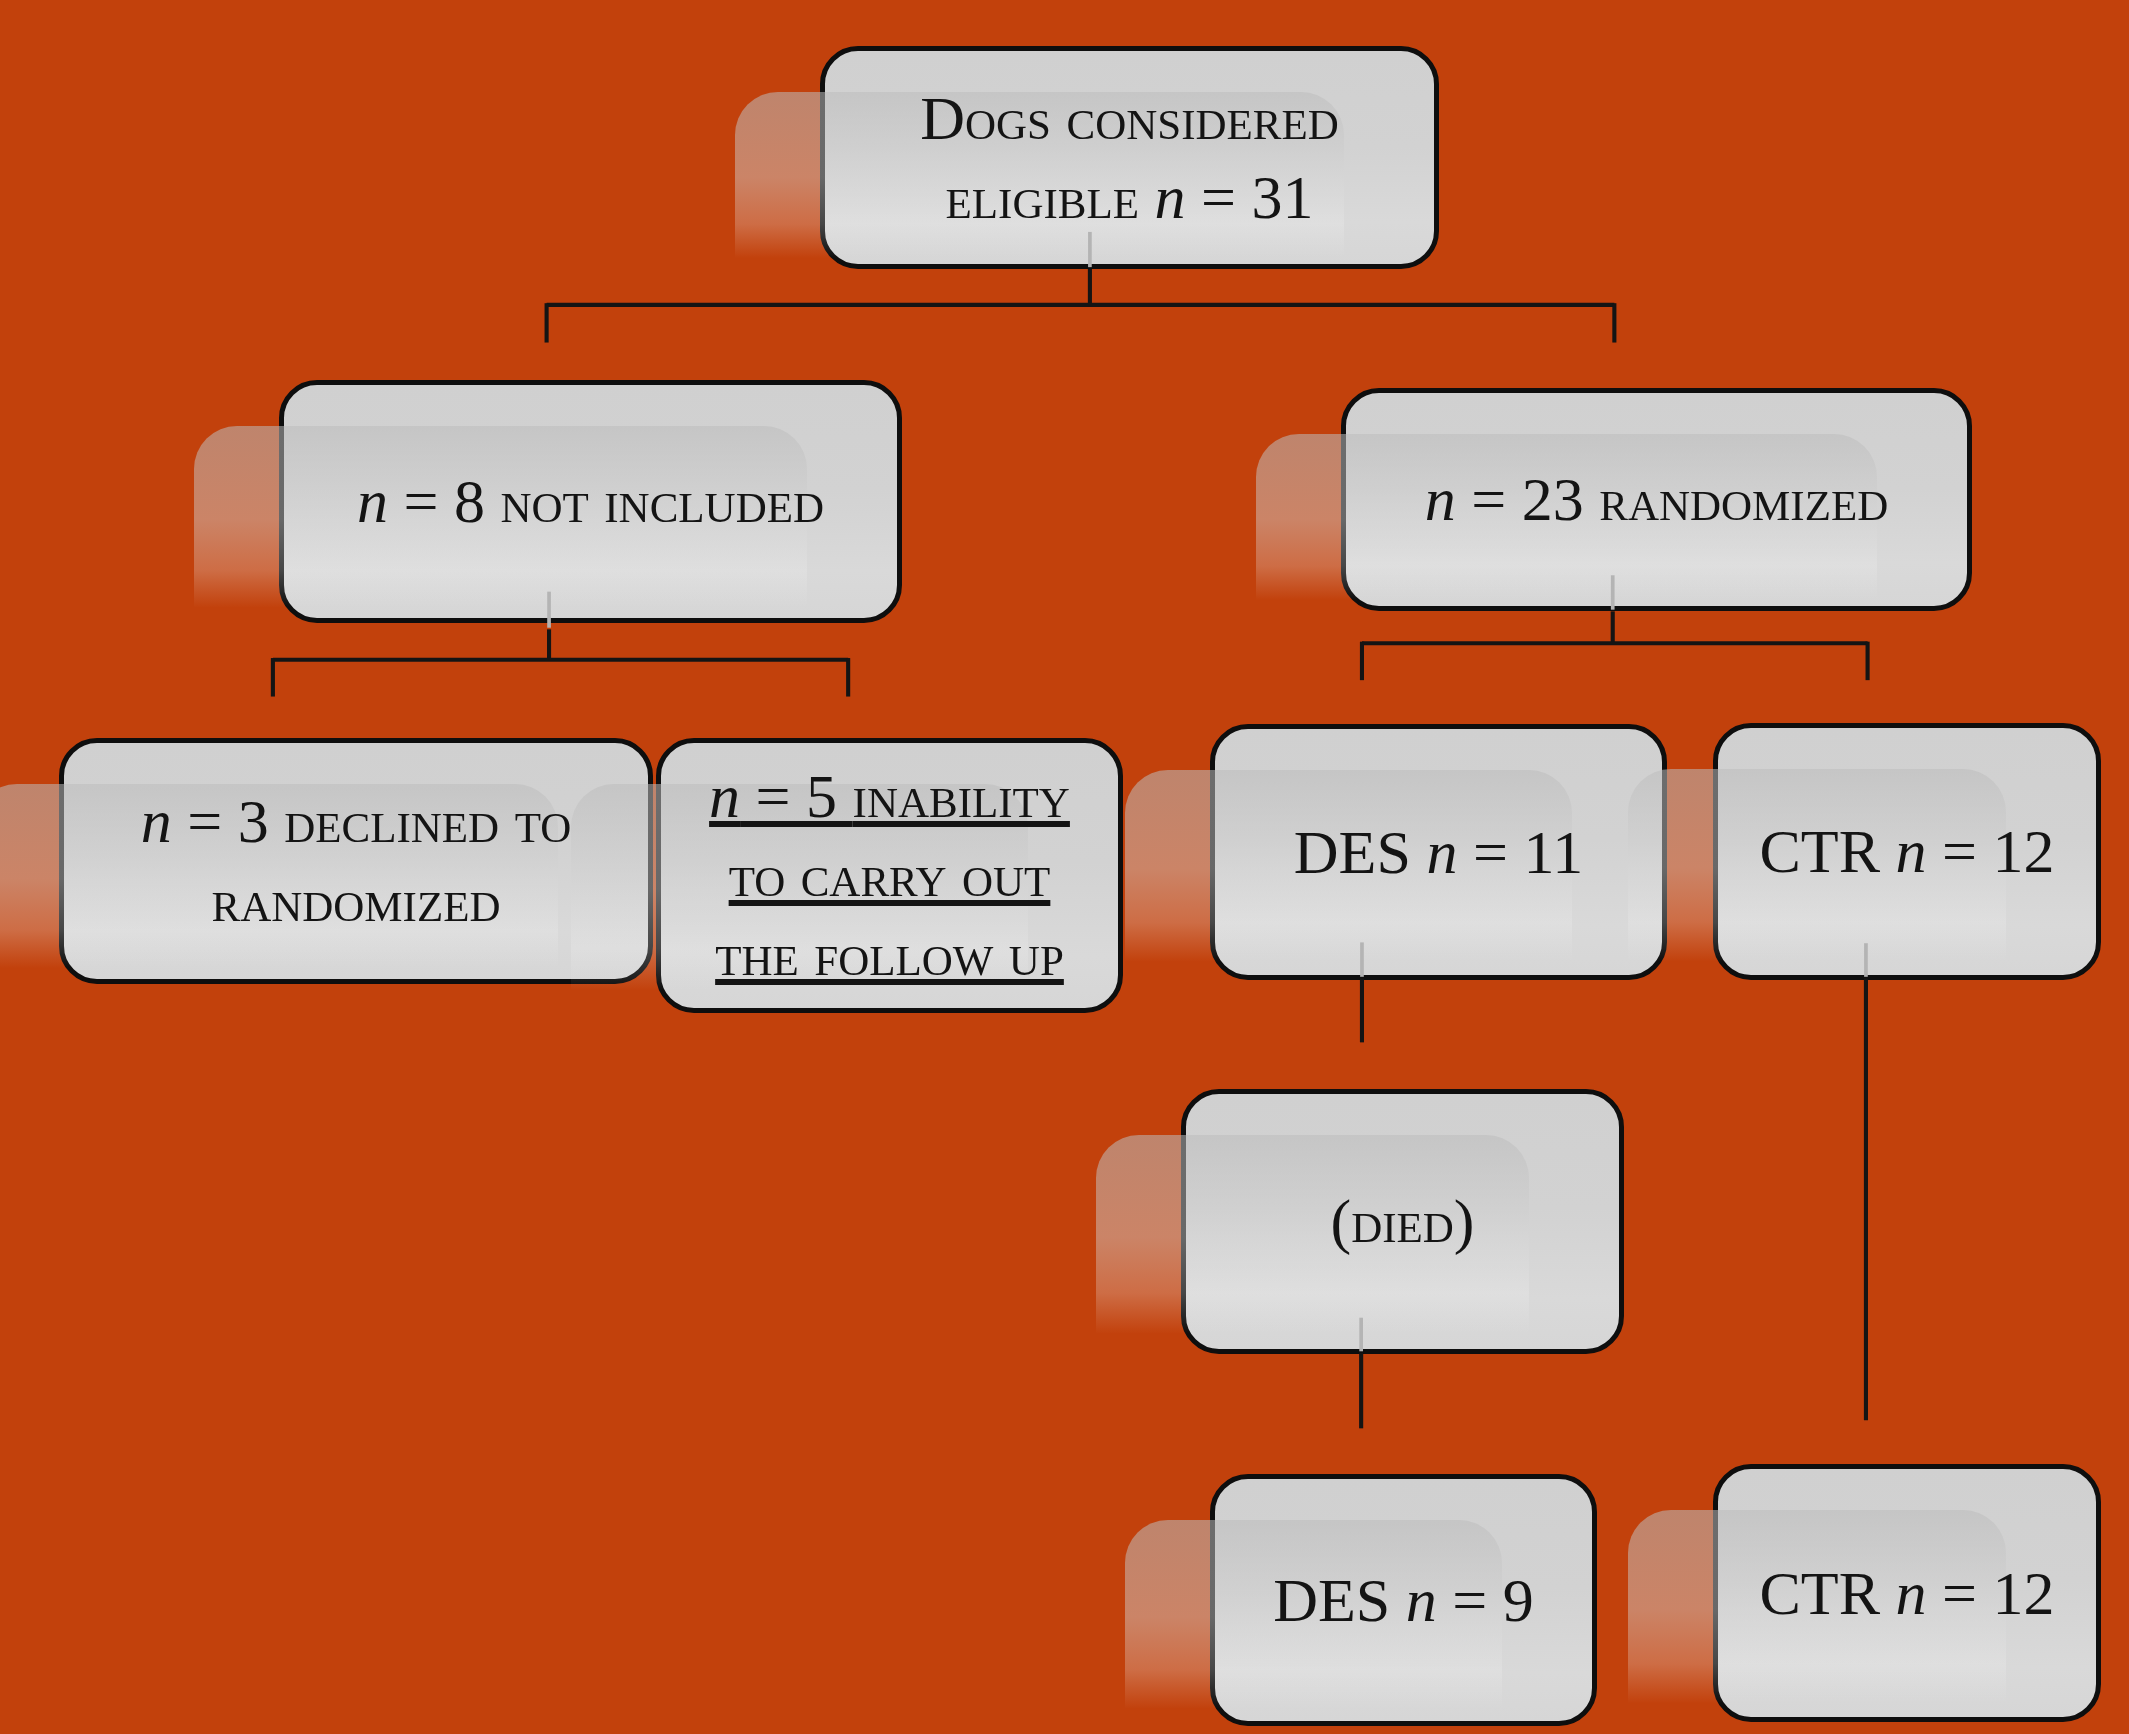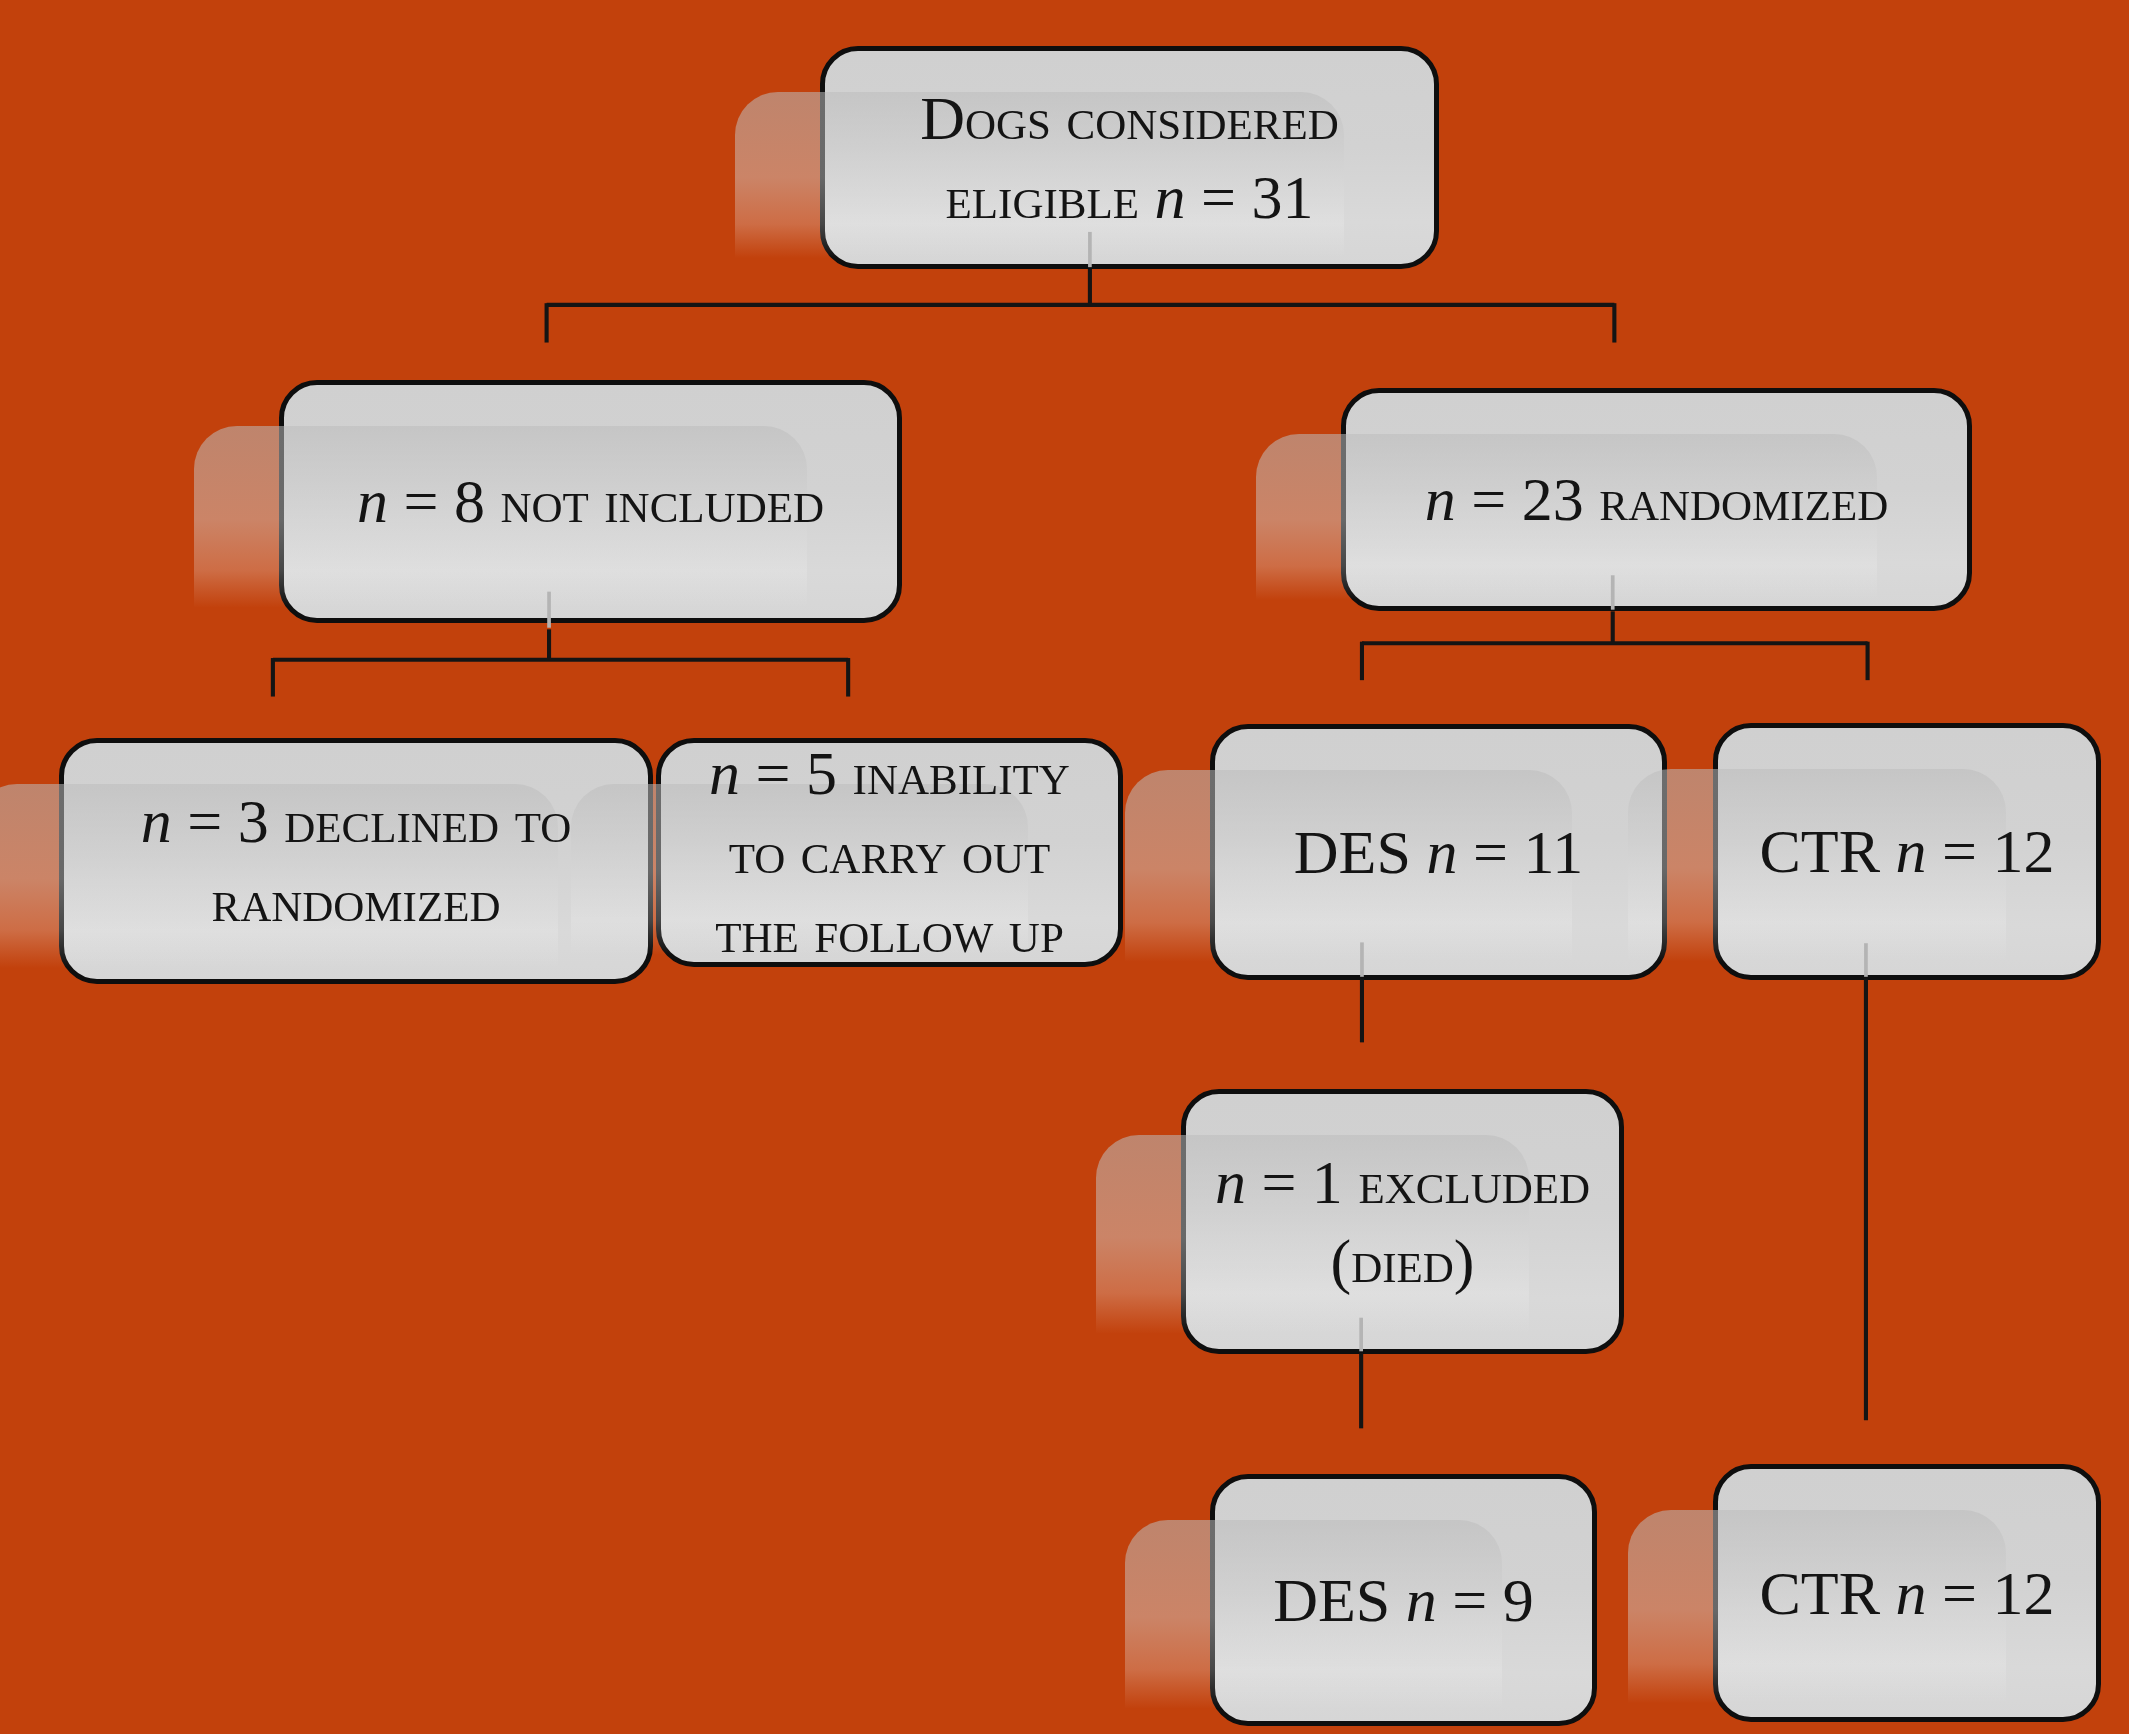--- a/index.html
+++ b/index.html
@@ -51,21 +51,21 @@
   .tline { white-space: nowrap; }
   .seg-sc { font-variant: small-caps; }
   .seg-it { font-style: italic; }
   .seg-rm { }
 
   
   #node-eligible     { left:820px; top:46px;   width:619px; height:223px; }
   #node-notincluded  { left:279px;  top:380px;  width:623px; height:243px; }
   #node-randomized   { left:1341px; top:388px;  width:631px; height:223px; }
   #node-declined     { left:59px;   top:738px;  width:594px; height:246px; }
-  #node-inability    { left:656px;  top:738px;  width:467px; height:229px; }
+  #node-inability    { left:656px;  top:738px;  width:467px; height:275px;text-decoration:underline; }
   #node-des11        { left:1210px; top:724px;  width:457px; height:256px; }
   #node-ctr12-top    { left:1713px; top:723px;  width:388px; height:257px; }
   #node-excluded     { left:1181px; top:1089px; width:443px; height:265px; }
   #node-des10        { left:1210px; top:1474px; width:387px; height:252px; }
   #node-ctr12-bottom { left:1713px; top:1464px; width:388px; height:258px; }
 
   #connector-layer {
     position: absolute;
     left: 0; top: 0;
     width: 2129px;
@@ -98,21 +98,20 @@
       <div class="tline"><span class="seg-sc">to carry out</span></div>
       <div class="tline"><span class="seg-sc">the follow up</span></div>
     </div>
   <div class="node" id="node-des11">
       <div class="tline"><span class="seg-rm">DES </span><span class="seg-it">n</span><span class="seg-rm"> = 11</span></div>
     </div>
   <div class="node" id="node-ctr12-top">
       <div class="tline"><span class="seg-rm">CTR </span><span class="seg-it">n</span><span class="seg-rm"> = 12</span></div>
     </div>
   <div class="node" id="node-excluded">
-      <div class="tline"><span class="seg-it">n</span><span class="seg-rm"> = 1 </span><span class="seg-sc">excluded</span></div>
       <div class="tline"><span class="seg-sc">(died)</span></div>
     </div>
   <div class="node" id="node-des10">
       <div class="tline"><span class="seg-rm">DES </span><span class="seg-it">n</span><span class="seg-rm"> = 9</span></div>
     </div>
   <div class="node" id="node-ctr12-bottom">
       <div class="tline"><span class="seg-rm">CTR </span><span class="seg-it">n</span><span class="seg-rm"> = 12</span></div>
     </div>
 
   <svg id="connector-layer" viewBox="0 0 2598 2116" xmlns="http://www.w3.org/2000/svg">

